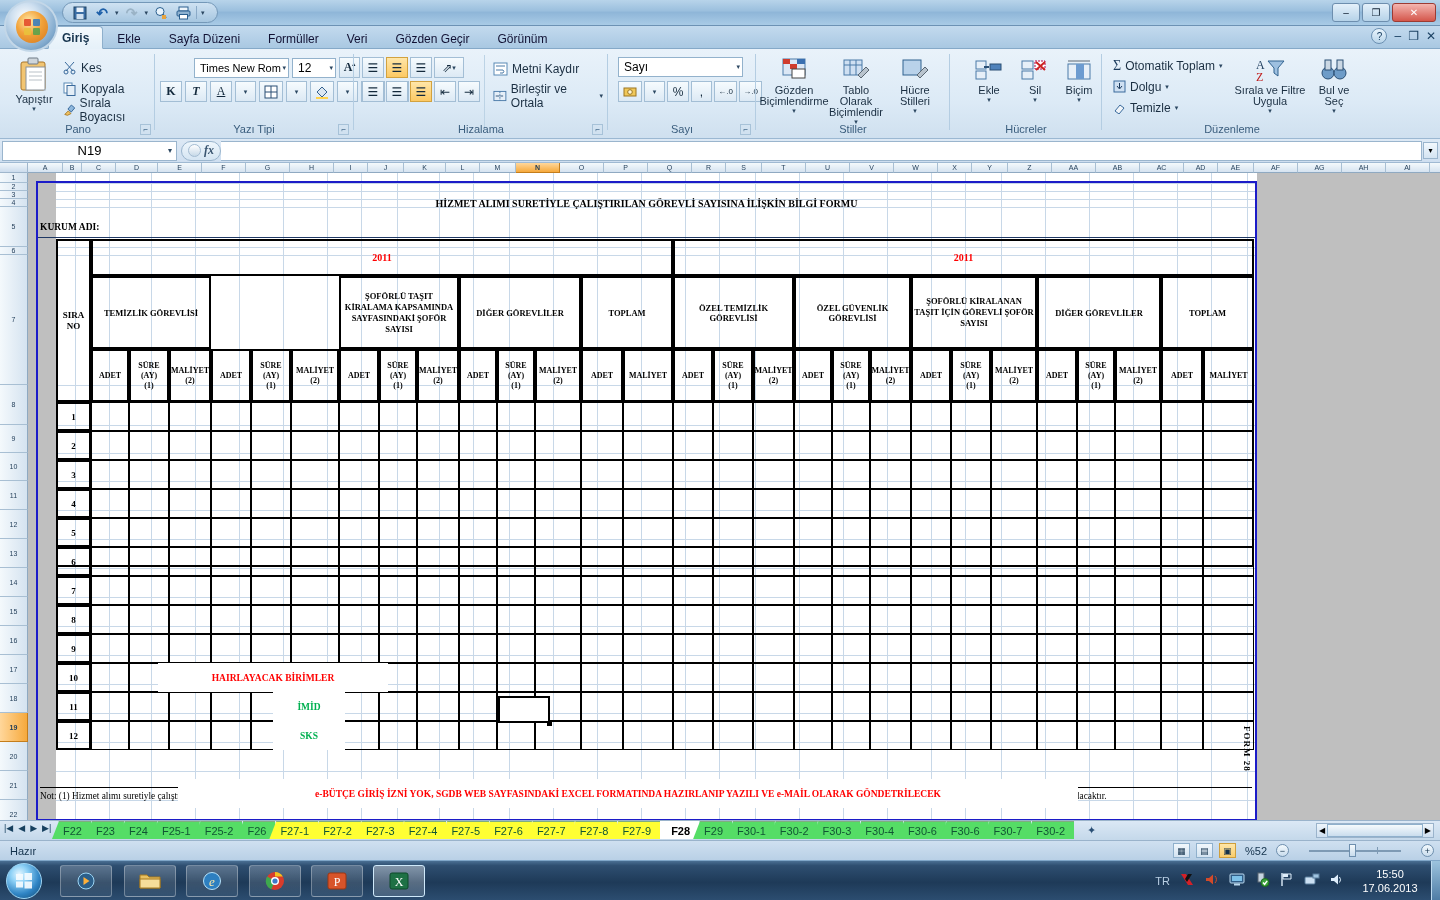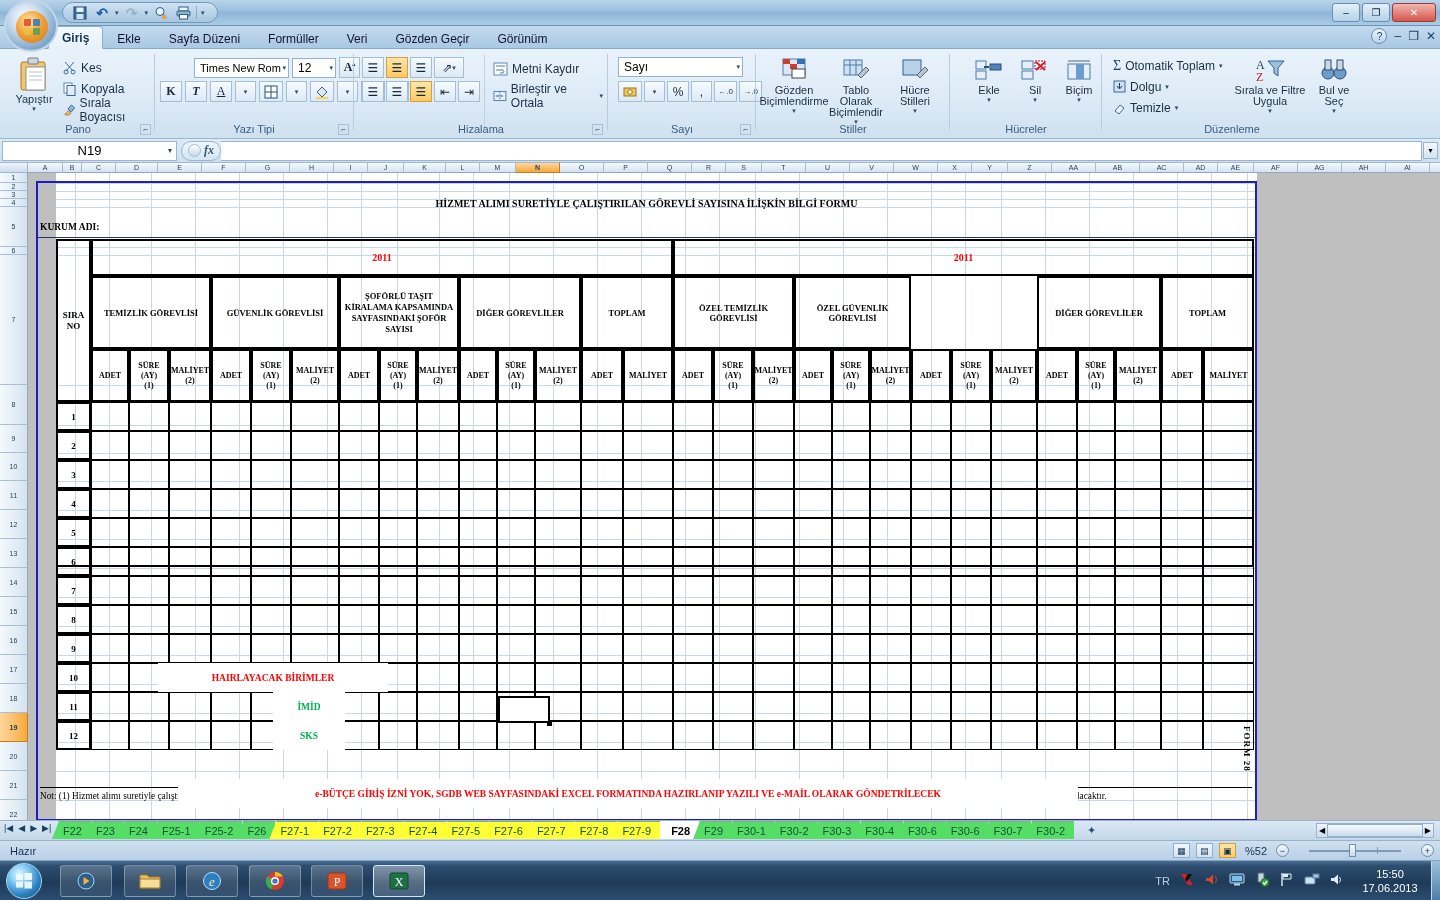--- a/index.html
+++ b/index.html
@@ -744,38 +744,38 @@
         <span>2011</span>
       </div>
 
       <div class="fcell bd" style="left:645px; top:66px; width:581px; height:37px; border-width:2px; color:#ff0000; font-size:10px;">
         <span>2011</span>
       </div>
 
       <div class="fcell bd" style="left:63px; top:103px; width:120px; height:73px; font-size:8.5px; border-width:2px;">
         <span>TEMİZLİK GÖREVLİSİ</span>
         </div>
-      <div class="fcell bd" style="left:183px; top:103px; width:128px; height:73px; font-size:8.5px; border-width:2px;">
-        <span>GÜVENLİK GÖREVLİSİ</span>
-        </div>
       <div class="fcell bd" style="left:311px; top:103px; width:120px; height:73px; font-size:8.5px; border-width:2px; line-height:11px;">
         <span>ŞOFÖRLÜ TAŞIT KİRALAMA KAPSAMINDA SAYFASINDAKİ ŞOFÖR SAYISI</span>
         </div>
       <div class="fcell bd" style="left:431px; top:103px; width:122px; height:73px; font-size:8.5px; border-width:2px;">
         <span>DİĞER GÖREVLİLER</span>
         </div>
       <div class="fcell bd" style="left:553px; top:103px; width:92px; height:73px; font-size:8.5px; border-width:2px;">
         <span>TOPLAM</span>
         </div>
 
       <div class="fcell bd" style="left:645px; top:103px; width:121px; height:73px; font-size:8.5px; border-width:2px;">
         <span>ÖZEL TEMİZLİK GÖREVLİSİ</span>
         </div>
       <div class="fcell bd" style="left:766px; top:103px; width:117px; height:73px; font-size:8.5px; border-width:2px;">
         <span>ÖZEL GÜVENLİK GÖREVLİSİ</span>
+        </div>
+      <div class="fcell bd" style="left:883px; top:103px; width:126px; height:73px; font-size:8.5px; border-width:2px; line-height:11px;">
+        <span>ŞOFÖRLÜ KİRALANAN TAŞIT İÇİN GÖREVLİ ŞOFÖR SAYISI</span>
         </div>
       <div class="fcell bd" style="left:1009px; top:103px; width:124px; height:73px; font-size:8.5px; border-width:2px;">
         <span>DİĞER GÖREVLİLER</span>
         </div>
       <div class="fcell bd" style="left:1133px; top:103px; width:93px; height:73px; font-size:8.5px; border-width:2px;">
         <span>TOPLAM</span>
         </div>
 
       <div id="subheaders">
           <div class="fcell bd" style="left: 63px; top: 176px; width: 38px; height: 53px; font-size: 8px; border-width: 2px; line-height: 10px; white-space: pre-line;">ADET</div>

